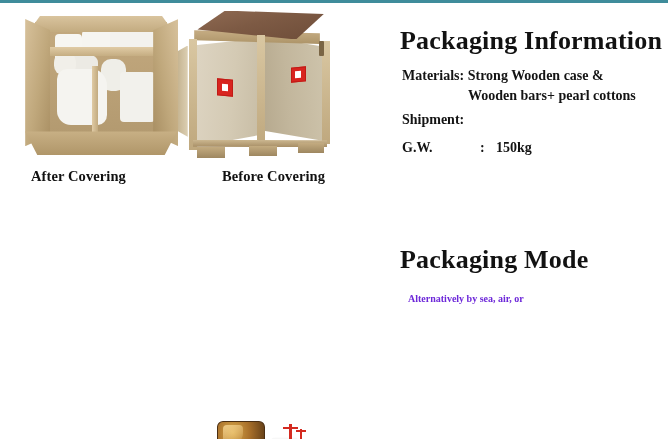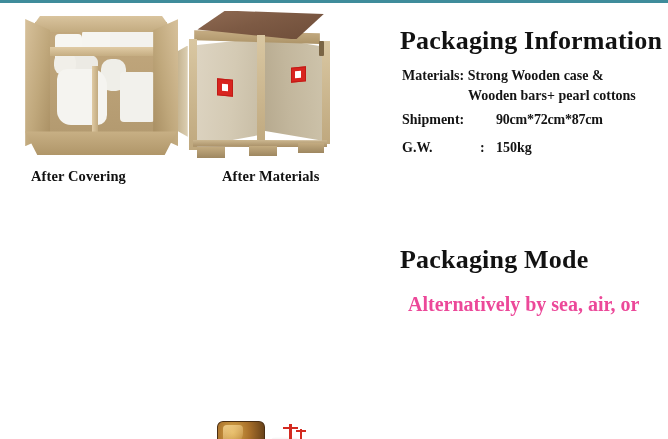--- a/index.html
+++ b/index.html
@@ -192,21 +192,21 @@
 
   .spec { position:absolute; font-weight:bold; font-size:14px; color:#141414; white-space:nowrap; }
   .sp-mat1  { left:6px;  top:68px; }
   .sp-mat2  { left:72px; top:88px; }
   .sp-dim-l { left:6px;  top:112px; }
   .sp-dim-v { left:100px; top:112px; letter-spacing:-.2px; }
   .sp-gw-l  { left:6px;  top:140px; }
   .sp-gw-c  { left:84px; top:140px; }
   .sp-gw-v  { left:100px; top:140px; }
 
-  .ship-line { position:absolute; font-weight:bold; font-size:20px; color:#ec4899; white-space:nowrap; }
+  .ship-line { position:absolute; font-weight:bold; font-size:10px; color:#6d28d9; white-space:nowrap; }
   .sl-1 { left:12px; top:293px; }
   .sl-2 { left:16px; top:320px; }
 </style>
 </head>
 <body>
 
 <div class="page">
 
   <div class="top-rule"></div>
 
@@ -247,21 +247,21 @@
       <div class="cc-label cc-label-r"></div>
       <div class="cc-edge-strip"></div>
       <div class="cc-skid cc-skid-1"></div>
       <div class="cc-skid cc-skid-2"></div>
       <div class="cc-skid cc-skid-3"></div>
     </div>
   </div>
 
   <div class="captions">
     <div class="caption cap-before">After Covering</div>
-    <div class="caption cap-after">After Materials</div>
+    <div class="caption cap-after">Before Covering</div>
   </div>
 
   <div class="collage">
 
     <div class="logo dhl">
 
       <div class="dhl-text">DHL</div>
     </div>
 
     <div class="logo ups">
@@ -284,21 +284,20 @@
   </div>
 
   <div class="right">
 
     <div class="h1 h-pack">Packaging Information</div>
 
     <div class="spec sp-mat2">Wooden bars+ pearl cottons</div>
     <div class="spec sp-mat1">Materials: Strong Wooden case &amp;</div>
 
     <div class="spec sp-dim-l">Shipment:</div>
-    <div class="spec sp-dim-v">90cm*72cm*87cm</div>
 
     <div class="spec sp-gw-l">G.W.</div>
     <div class="spec sp-gw-c">:</div>
     <div class="spec sp-gw-v">150kg</div>
 
     <div class="h1 h-ship">Packaging Mode</div>
 
     <div class="ship-line sl-1">Alternatively by sea, air, or</div>
   </div>
 

